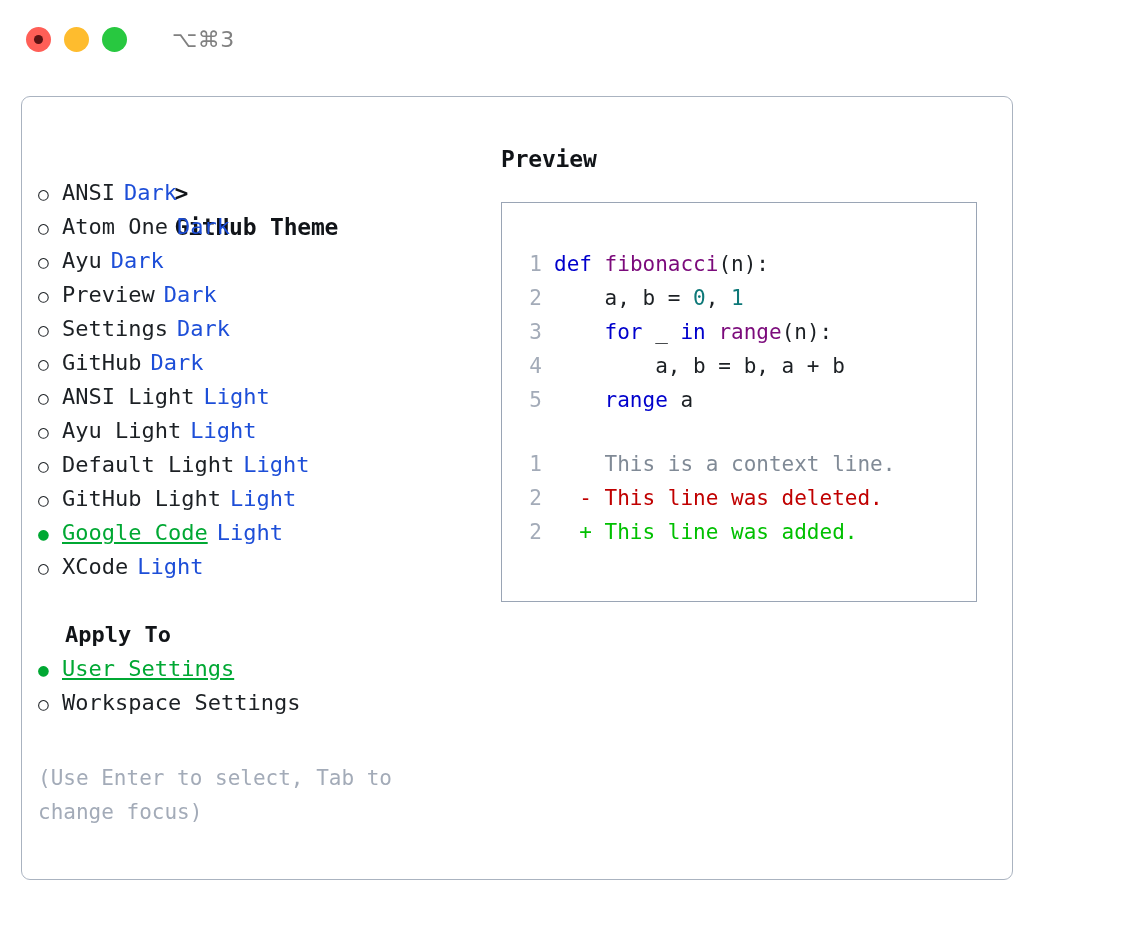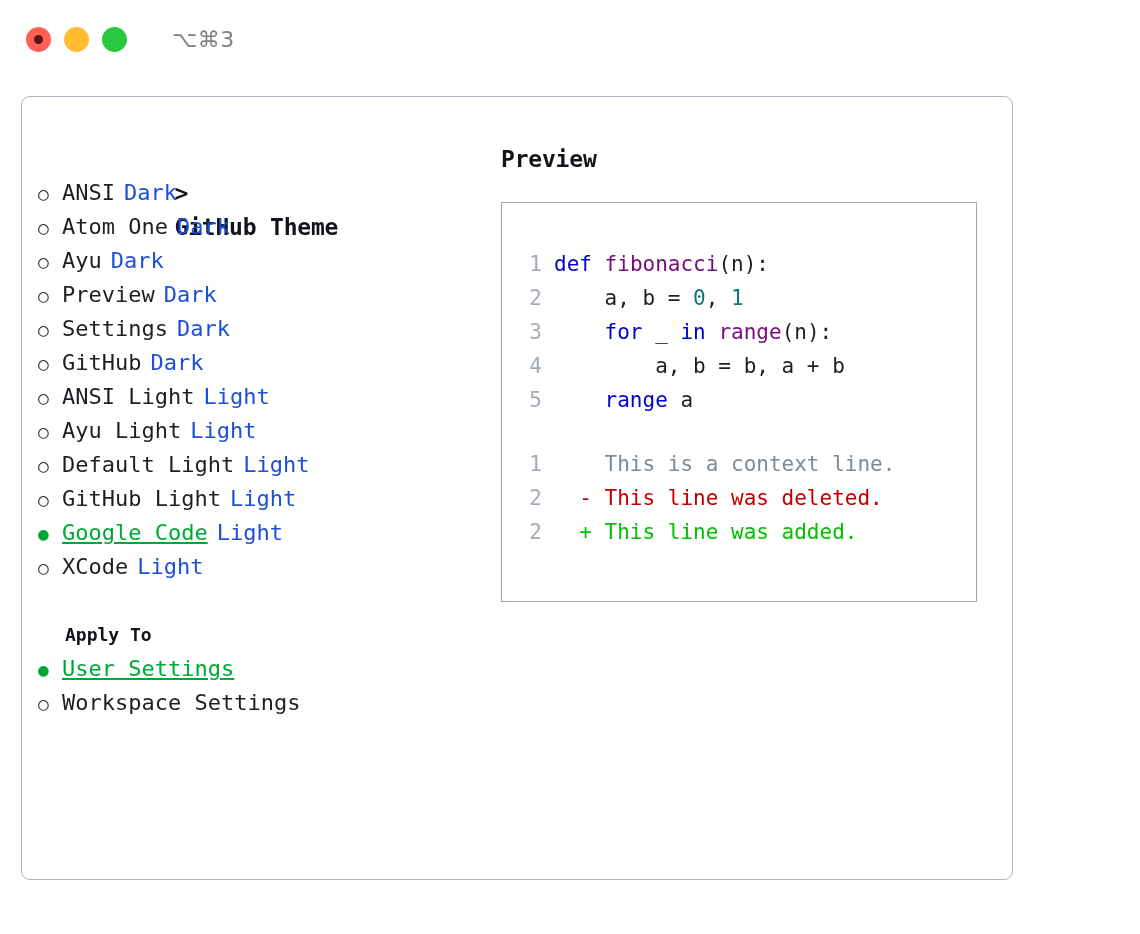--- a/index.html
+++ b/index.html
@@ -129,21 +129,21 @@
   }
   .opt.selected .marker { color: #00a833; }
   .opt.selected .opt-label { color: #00a833; text-decoration: underline; }
   .opt-label { color: #1c2024; }
   .opt-badge {
     color: #1d4ed8;
     margin-left: 9px;
   }
 
   .group-header {
-    font-size: 18px;
+    font-size: 22px;
     font-weight: 700;
     color: #111418;
     height: 34px;
     line-height: 34px;
     padding-left: 27px;
     white-space: pre;
   }
 
   .spacer-row { height: 34px; }
 
@@ -257,20 +257,21 @@
         <div class="spacer-row"></div>
 
         <div class="group-header">Apply To</div>
 
         <ul class="opt-list" id="apply-list">
             <li class="opt selected"><span class="marker">●</span><span class="opt-label">User Settings</span></li>
             <li class="opt"><span class="marker">○</span><span class="opt-label">Workspace Settings</span></li>
           </ul>
       </div>
 
+      <div class="hint">(Use Enter to select, Tab to change focus)</div>
 
       <div class="right-col">
         <div class="preview-title">Preview</div>
 
         <div class="preview-box">
           <div id="code-block">
               <div class="code-line"><span class="lineno">1</span><span class="code-body"><span class="tok-kw">def</span><span class="tok-plain"> </span><span class="tok-fn">fibonacci</span><span class="tok-plain">(n):</span></span></div>
               <div class="code-line"><span class="lineno">2</span><span class="code-body">    <span class="tok-plain">a, b = </span><span class="tok-num">0</span><span class="tok-plain">, </span><span class="tok-num">1</span></span></div>
               <div class="code-line"><span class="lineno">3</span><span class="code-body">    <span class="tok-kw">for</span><span class="tok-plain"> _ </span><span class="tok-kw">in</span><span class="tok-plain"> </span><span class="tok-fn">range</span><span class="tok-plain">(n):</span></span></div>
               <div class="code-line"><span class="lineno">4</span><span class="code-body">        <span class="tok-plain">a, b = b, a + b</span></span></div>

